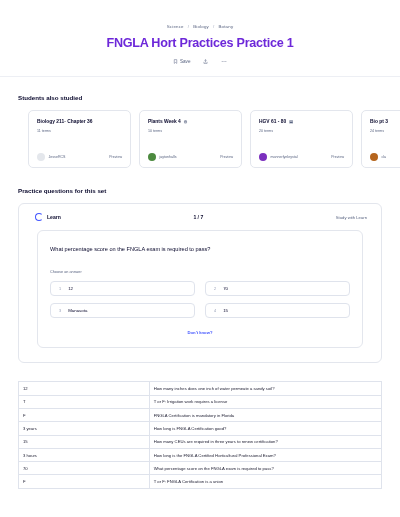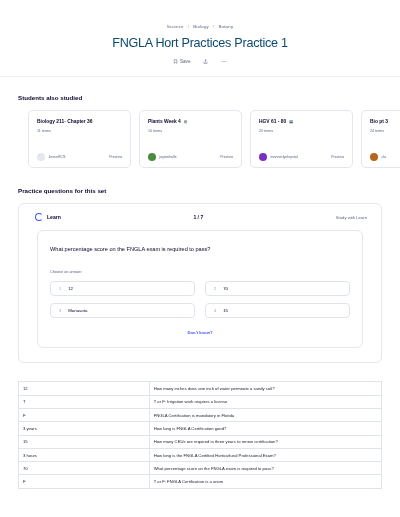--- a/index.html
+++ b/index.html
@@ -35,23 +35,23 @@
     gap: 4px;
     font-size: 4.4px;
     color: #586380;
     letter-spacing: .2px;
     margin-bottom: 7px;
   }
   .breadcrumb .sep { color: #a0a8bd; }
 
   .page-title {
     font-size: 12.6px;
-    font-weight: normal;
+    font-weight: bold;
     letter-spacing: -.25px;
-    color: #0c4a6e;
+    color: #6d28d9;
     margin-bottom: 9px;
   }
 
   .title-actions {
     display: flex;
     justify-content: center;
     align-items: center;
     gap: 13px;
     color: #586380;
     font-size: 4.6px;

